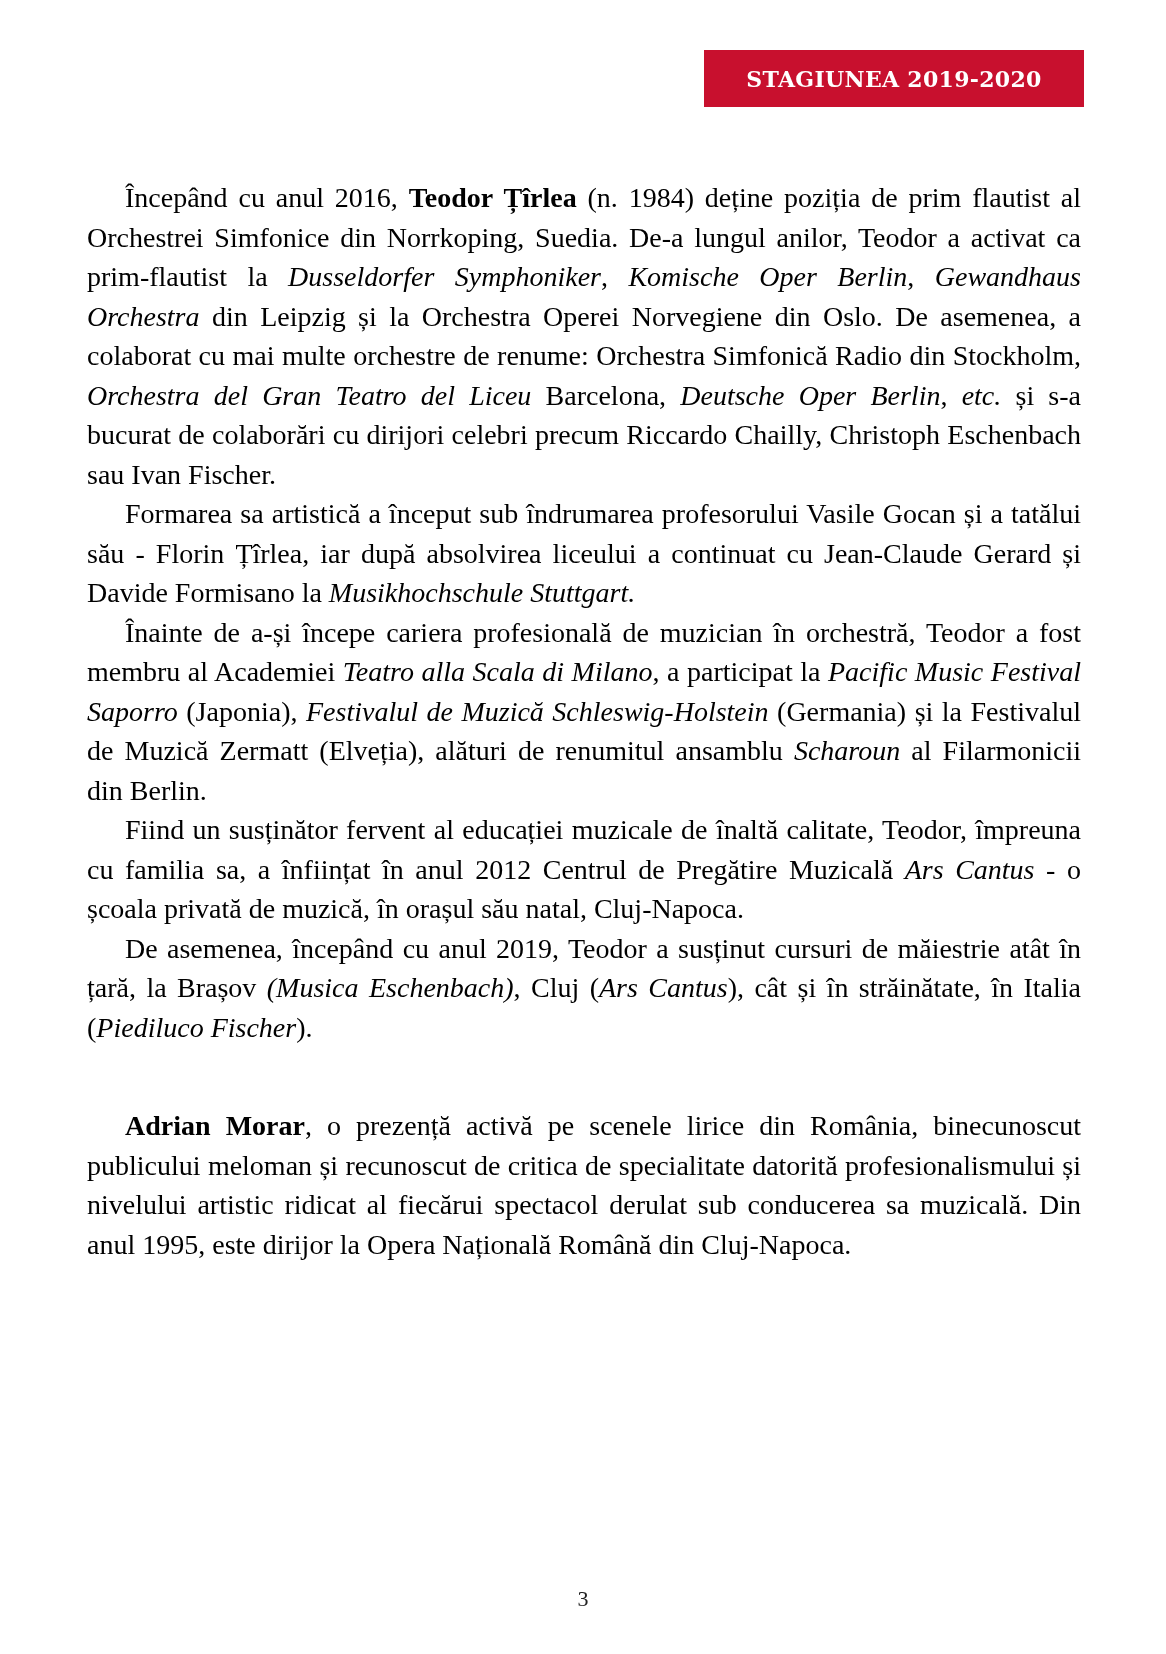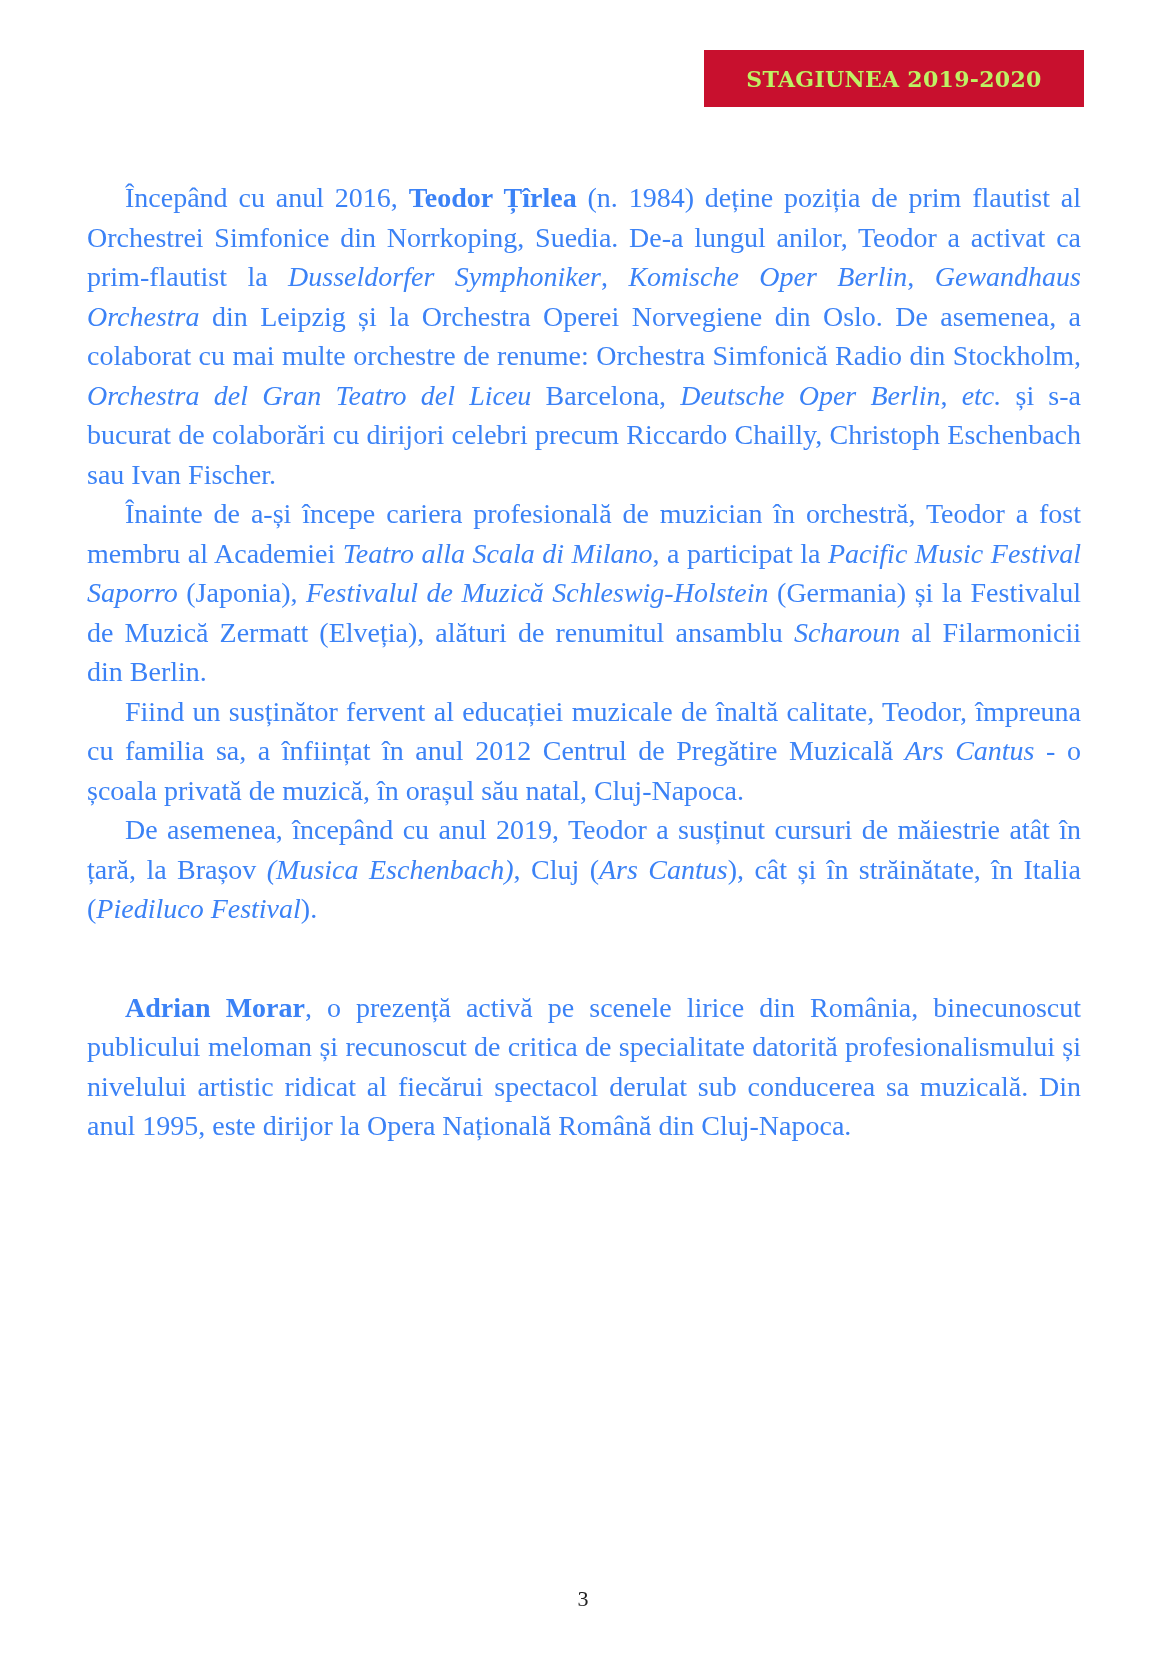--- a/index.html
+++ b/index.html
@@ -1,28 +1,28 @@
 <!DOCTYPE html>
 <html><head>
   <meta charset="utf-8">
   <style>
     html, body { margin: 0; padding: 0; background: #ffffff; }
     body { width: 1166px; height: 1654px; position: relative; overflow: hidden; }
     .page { position: absolute; inset: 0; background: #fff; }
     .banner {
       position: absolute; left: 704px; top: 50px; width: 380px; height: 57px;
-      background: #c8102e; color: #bef264;
+      background: #c8102e; color: #ffffff;
       font-family: "DejaVu Serif", "Liberation Serif", serif; font-weight: bold;
       font-size: 22px; display: flex; align-items: center; justify-content: center;
       letter-spacing: 0.3px;
     }
     .content {
       position: absolute; left: 87px; top: 178px; width: 994px;
       font-family: "Liberation Serif", "DejaVu Serif", serif;
-      font-size: 28px; line-height: 39.5px; color: #3b82f6;
+      font-size: 28px; line-height: 39.5px; color: #000000;
       text-align: justify; hyphens: none;
     }
     .content p { margin: 0; text-indent: 38px; }
     .content p.gap { margin-top: 59px; }
     .content b { font-weight: bold; }
     .content i { font-style: italic; }
     .pagenum {
       position: absolute; left: 0; width: 1166px; top: 1586px; text-align: center;
       font-family: "Liberation Serif", serif; font-size: 22px; color: #222;
     }
@@ -32,25 +32,26 @@
 
 <div class="page">
 
   <div class="banner">
     <span>STAGIUNEA 2019-2020</span>
   </div>
 
   <div class="content">
     <p><span>Începând cu anul 2016, </span><b>Teodor Țîrlea</b><span> (n. 1984) deține poziția de prim flautist al Orchestrei Simfonice din Norrkoping, Suedia. De-a lungul anilor, Teodor a activat ca prim-flautist la </span><i>Dusseldorfer Symphoniker</i><span>, </span><i>Komische Oper Berlin</i><span>, </span><i>Gewandhaus Orchestra</i><span> din Leipzig și la Orchestra Operei Norvegiene din Oslo. De asemenea, a colaborat cu mai multe orchestre de renume: Orchestra Simfonică Radio din Stockholm, </span><i>Orchestra del Gran Teatro del Liceu</i><span> Barcelona, </span><i>Deutsche Oper Berlin</i><span>, </span><i>etc.</i><span> și s-a bucurat de colaborări cu dirijori celebri precum Riccardo Chailly, Christoph Eschenbach sau Ivan Fischer.</span></p>
 
+    <p><span>Formarea sa artistică a început sub îndrumarea profesorului Vasile Gocan și a tatălui său - Florin Țîrlea, iar după absolvirea liceului a continuat cu Jean-Claude Gerard și Davide Formisano la </span><i>Musikhochschule Stuttgart.</i></p>
 
     <p><span>Înainte de a-și începe cariera profesională de muzician în orchestră, Teodor a fost membru al Academiei </span><i>Teatro alla Scala di Milano</i><span>, a participat la </span><i>Pacific Music Festival Saporro</i><span> (Japonia), </span><i>Festivalul de Muzică Schleswig-Holstein</i><span> (Germania) și la Festivalul de Muzică Zermatt (Elveția), alături de renumitul ansamblu </span><i>Scharoun</i><span> al Filarmonicii din Berlin.</span></p>
 
     <p><span>Fiind un susținător fervent al educației muzicale de înaltă calitate, Teodor, împreuna cu familia sa, a înființat în anul 2012 Centrul de Pregătire Muzicală </span><i>Ars Cantus</i><span> - o școala privată de muzică, în orașul său natal, Cluj-Napoca.</span></p>
 
-    <p><span>De asemenea, începând cu anul 2019, Teodor a susținut cursuri de măiestrie atât în țară, la Brașov </span><i>(Musica Eschenbach)</i><span>, Cluj (</span><i>Ars Cantus</i><span>), cât și în străinătate, în Italia (</span><i>Piediluco Festival</i><span>).</span></p>
+    <p><span>De asemenea, începând cu anul 2019, Teodor a susținut cursuri de măiestrie atât în țară, la Brașov </span><i>(Musica Eschenbach)</i><span>, Cluj (</span><i>Ars Cantus</i><span>), cât și în străinătate, în Italia (</span><i>Piediluco Fischer</i><span>).</span></p>
 
     <p class="gap"><b>Adrian Morar</b><span>, o prezență activă pe scenele lirice din România, binecunoscut publicului meloman și recunoscut de critica de specialitate datorită profesionalismului și nivelului artistic ridicat al fiecărui spectacol derulat sub conducerea sa muzicală. Din anul 1995, este dirijor la Opera Națională Română din Cluj-Napoca.</span></p>
 
   </div>
 
   <div class="pagenum">3</div>
 </div>
 
 </body></html>

